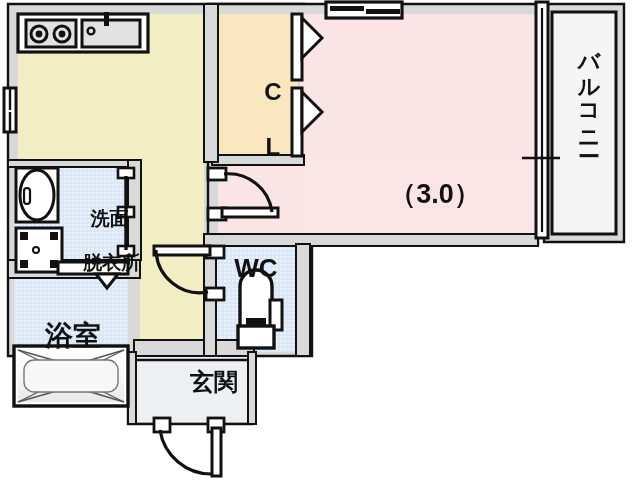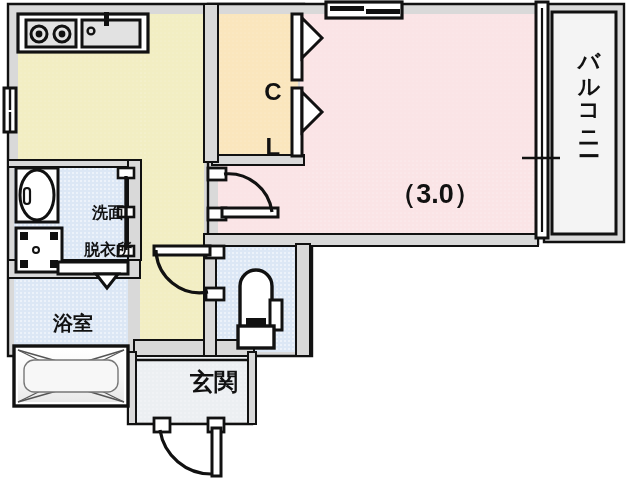--- a/index.html
+++ b/index.html
@@ -249,26 +249,27 @@
   <div class="room-label" style="left:230px; top:50px; width:56px; font-size:24px; letter-spacing:1px;">
     <span>C</span><br>
     <span>L</span>
   </div>
 
   <div class="room-label" style="left:340px; top:86px; width:160px; font-size:27px;">
     <br>
     <span>（3.0）</span>
   </div>
 
-  <div class="room-label" style="left:62px; top:186px; width:74px; font-size:16px;">
+  <div class="room-label" style="left:62px; top:186px; width:74px; font-size:19px;">
     <span>洗面</span><br>
     <span>脱衣所</span>
   </div>
 
-  <div class="room-label" style="left:30px; top:312px; width:86px; font-size:20px;">浴室</div>
-
+  <div class="room-label" style="left:30px; top:320px; width:86px; font-size:28px;">浴室</div>
+
+  <div class="room-label" style="left:224px; top:254px; width:64px; font-size:26px;">WC</div>
 
   <div class="room-label" style="left:146px; top:368px; width:92px; font-size:24px;text-align:right;">玄関</div>
 
   <div class="room-label" style="left:566px; top:36px; width:36px; font-size:22px;
               writing-mode: vertical-rl; text-orientation: upright; letter-spacing:2px;">バルコニー</div>
 
 </div>
 
 </body></html>

